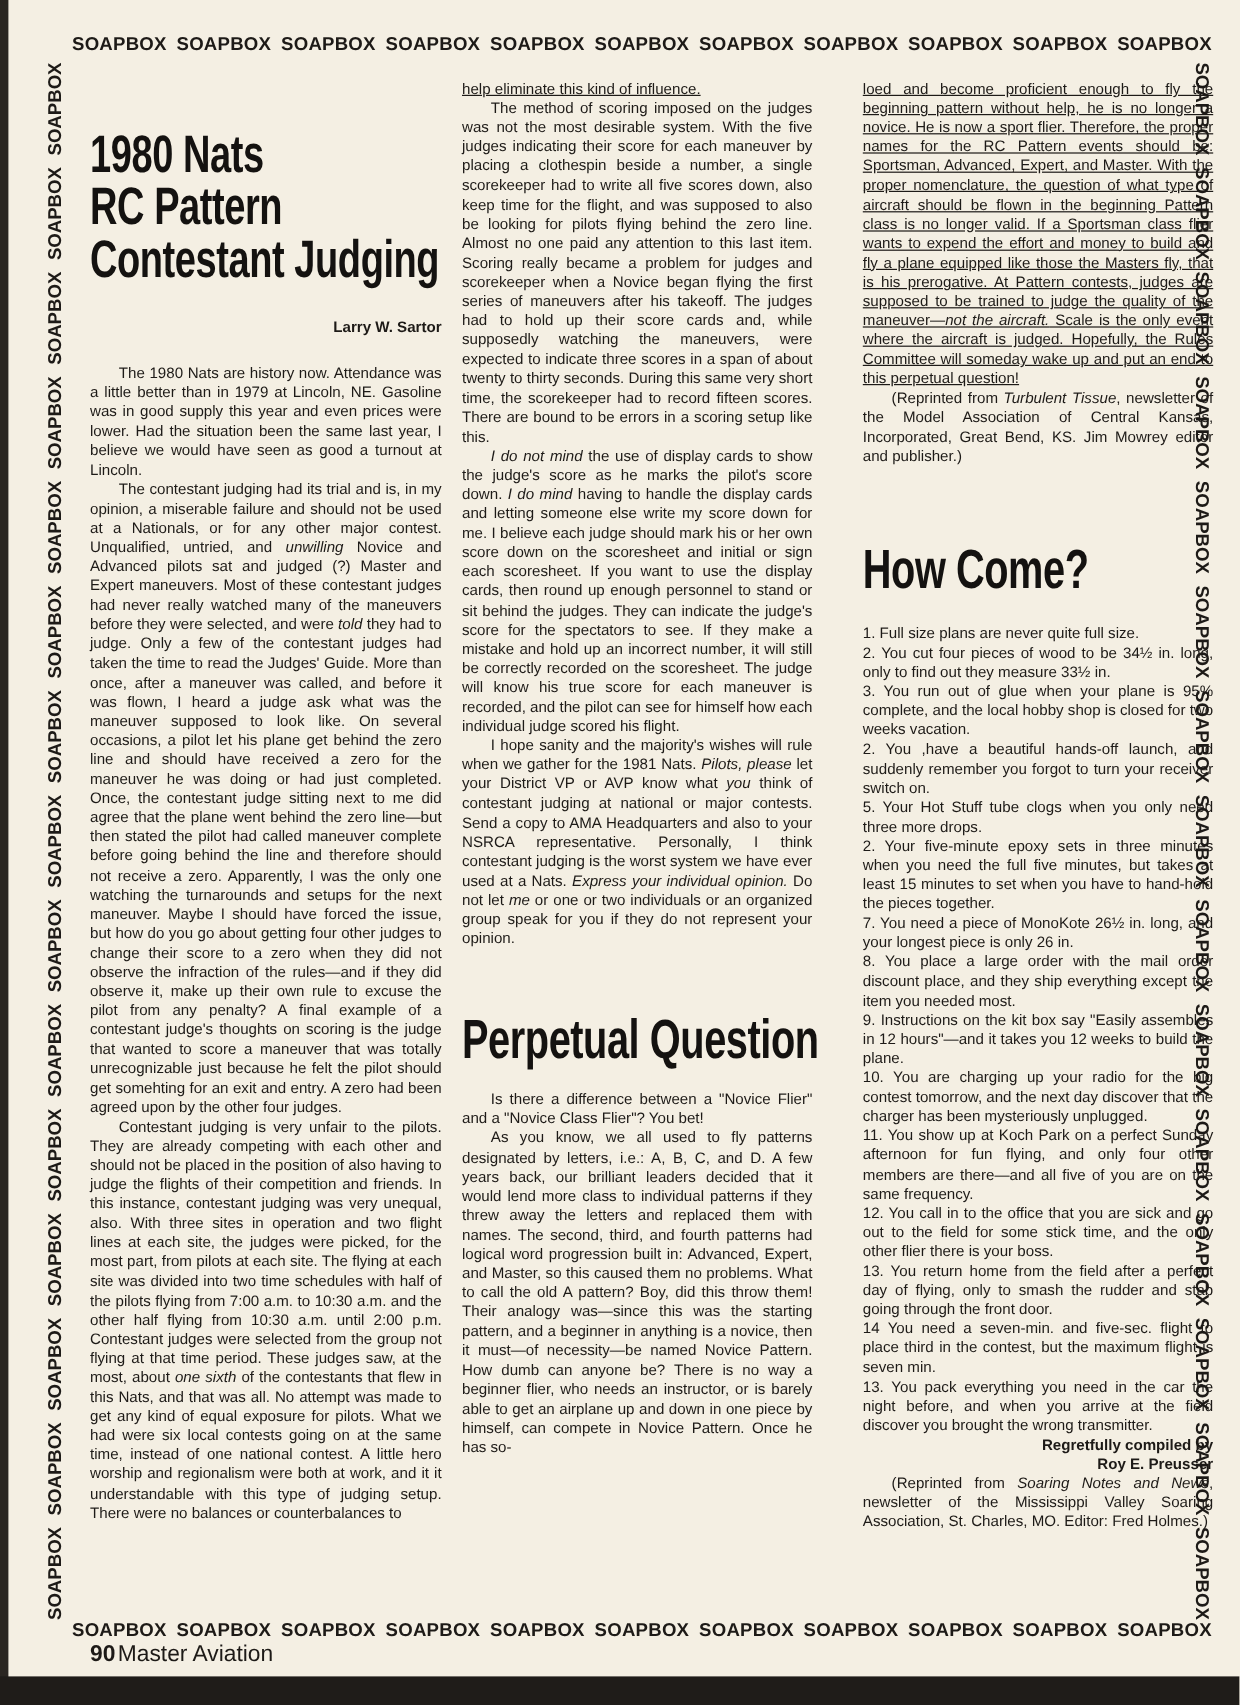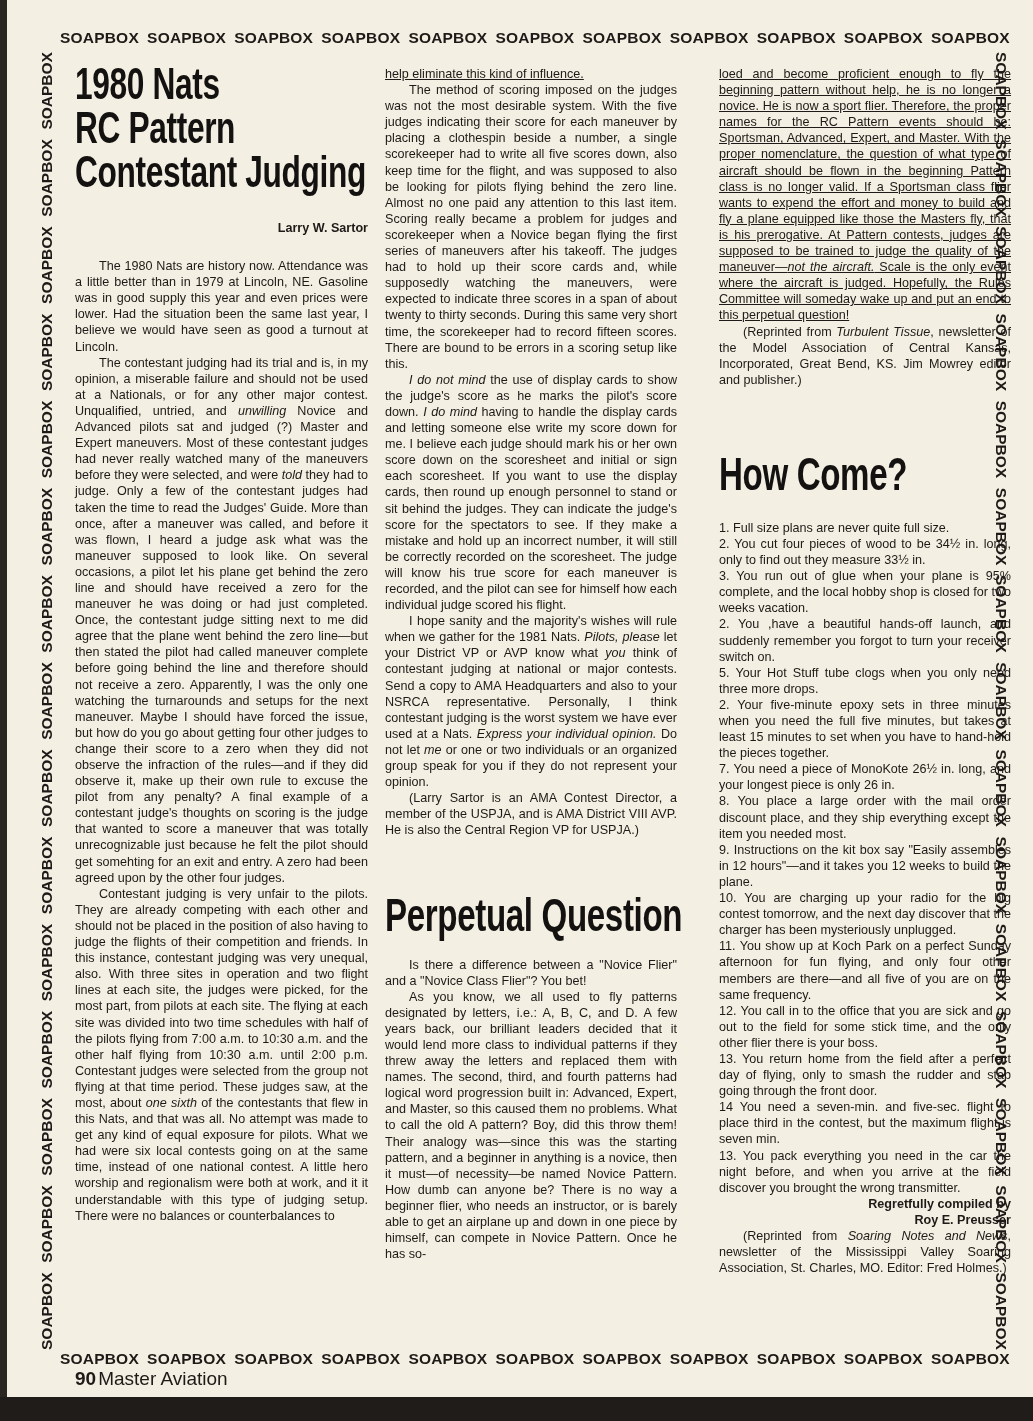--- a/index.html
+++ b/index.html
@@ -120,40 +120,39 @@
       <span>SOAPBOX</span>
       <span>SOAPBOX</span>
       <span>SOAPBOX</span>
       <span>SOAPBOX</span>
       <span>SOAPBOX</span>
       <span>SOAPBOX</span>
     </div>
   </div>
 
 <div class="col col1">
-  <div style="height:132px;">
+  <div style="height:132px;margin-top:45px;">
     <div class="headline title-main">1980 Nats</div>
     <div class="headline title-main">RC Pattern</div>
     <div class="headline title-main">Contestant Judging</div>
   </div>
   <div class="byline">Larry W. Sartor</div>
   <div id="col1-body">
       <p>The 1980 Nats are history now. Attendance was a little better than in 1979 at Lincoln, NE. Gasoline was in good supply this year and even prices were lower. Had the situation been the same last year, I believe we would have seen as good a turnout at Lincoln.</p>
       <p>The contestant judging had its trial and is, in my opinion, a miserable failure and should not be used at a Nationals, or for any other major contest. Unqualified, untried, and <em>unwilling</em> Novice and Advanced pilots sat and judged (?) Master and Expert maneuvers. Most of these contestant judges had never really watched many of the maneuvers before they were selected, and were <em>told</em> they had to judge. Only a few of the contestant judges had taken the time to read the Judges' Guide. More than once, after a maneuver was called, and before it was flown, I heard a judge ask what was the maneuver supposed to look like. On several occasions, a pilot let his plane get behind the zero line and should have received a zero for the maneuver he was doing or had just completed. Once, the contestant judge sitting next to me did agree that the plane went behind the zero line—but then stated the pilot had called maneuver complete before going behind the line and therefore should not receive a zero. Apparently, I was the only one watching the turnarounds and setups for the next maneuver. Maybe I should have forced the issue, but how do you go about getting four other judges to change their score to a zero when they did not observe the infraction of the rules—and if they did observe it, make up their own rule to excuse the pilot from any penalty? A final example of a contestant judge's thoughts on scoring is the judge that wanted to score a maneuver that was totally unrecognizable just because he felt the pilot should get somehting for an exit and entry. A zero had been agreed upon by the other four judges.</p>
       <p>Contestant judging is very unfair to the pilots. They are already competing with each other and should not be placed in the position of also having to judge the flights of their competition and friends. In this instance, contestant judging was very unequal, also. With three sites in operation and two flight lines at each site, the judges were picked, for the most part, from pilots at each site. The flying at each site was divided into two time schedules with half of the pilots flying from 7:00 a.m. to 10:30 a.m. and the other half flying from 10:30 a.m. until 2:00 p.m. Contestant judges were selected from the group not flying at that time period. These judges saw, at the most, about <em>one sixth</em> of the contestants that flew in this Nats, and that was all. No attempt was made to get any kind of equal exposure for pilots. What we had were six local contests going on at the same time, instead of one national contest. A little hero worship and regionalism were both at work, and it it understandable with this type of judging setup. There were no balances or counterbalances to</p>
     </div>
 </div>
 
 <div class="col col2">
   <div id="col2-body-a">
       <p class="noindent">help eliminate this kind of influence.</p>
       <p>The method of scoring imposed on the judges was not the most desirable system. With the five judges indicating their score for each maneuver by placing a clothespin beside a number, a single scorekeeper had to write all five scores down, also keep time for the flight, and was supposed to also be looking for pilots flying behind the zero line. Almost no one paid any attention to this last item. Scoring really became a problem for judges and scorekeeper when a Novice began flying the first series of maneuvers after his takeoff. The judges had to hold up their score cards and, while supposedly watching the maneuvers, were expected to indicate three scores in a span of about twenty to thirty seconds. During this same very short time, the scorekeeper had to record fifteen scores. There are bound to be errors in a scoring setup like this.</p>
       <p><em>I do not mind</em> the use of display cards to show the judge's score as he marks the pilot's score down. <em>I do mind</em> having to handle the display cards and letting someone else write my score down for me. I believe each judge should mark his or her own score down on the scoresheet and initial or sign each scoresheet. If you want to use the display cards, then round up enough personnel to stand or sit behind the judges. They can indicate the judge's score for the spectators to see. If they make a mistake and hold up an incorrect number, it will still be correctly recorded on the scoresheet. The judge will know his true score for each maneuver is recorded, and the pilot can see for himself how each individual judge scored his flight.</p>
       <p>I hope sanity and the majority's wishes will rule when we gather for the 1981 Nats. <em>Pilots, please</em> let your District VP or AVP know what <em>you</em> think of contestant judging at national or major contests. Send a copy to AMA Headquarters and also to your NSRCA representative. Personally, I think contestant judging is the worst system we have ever used at a Nats. <em>Express your individual opinion.</em> Do not let <em>me</em> or one or two individuals or an organized group speak for you if they do not represent your opinion.</p>
-      <p>(Larry Sartor is an AMA Contest Director, a member of the USPJA, and is AMA District VIII AVP. He is also the Central Region VP for USPJA.)</p>
     </div>
   <div style="height:52px;"></div>
   <div class="ph-wrap">
       <div class="headline sec-head">Perpetual Question</div>
     </div>
   <div style="height:16px;"></div>
   <div id="col2-body-b">
       <p>Is there a difference between a "Novice Flier" and a "Novice Class Flier"? You bet!</p>
       <p>As you know, we all used to fly patterns designated by letters, i.e.: A, B, C, and D. A few years back, our brilliant leaders decided that it would lend more class to individual patterns if they threw away the letters and replaced them with names. The second, third, and fourth patterns had logical word progression built in: Advanced, Expert, and Master, so this caused them no problems. What to call the old A pattern? Boy, did this throw them! Their analogy was—since this was the starting pattern, and a beginner in anything is a novice, then it must—of necessity—be named Novice Pattern. How dumb can anyone be? There is no way a beginner flier, who needs an instructor, or is barely able to get an airplane up and down in one piece by himself, can compete in Novice Pattern. Once he has so-</p>
     </div>

